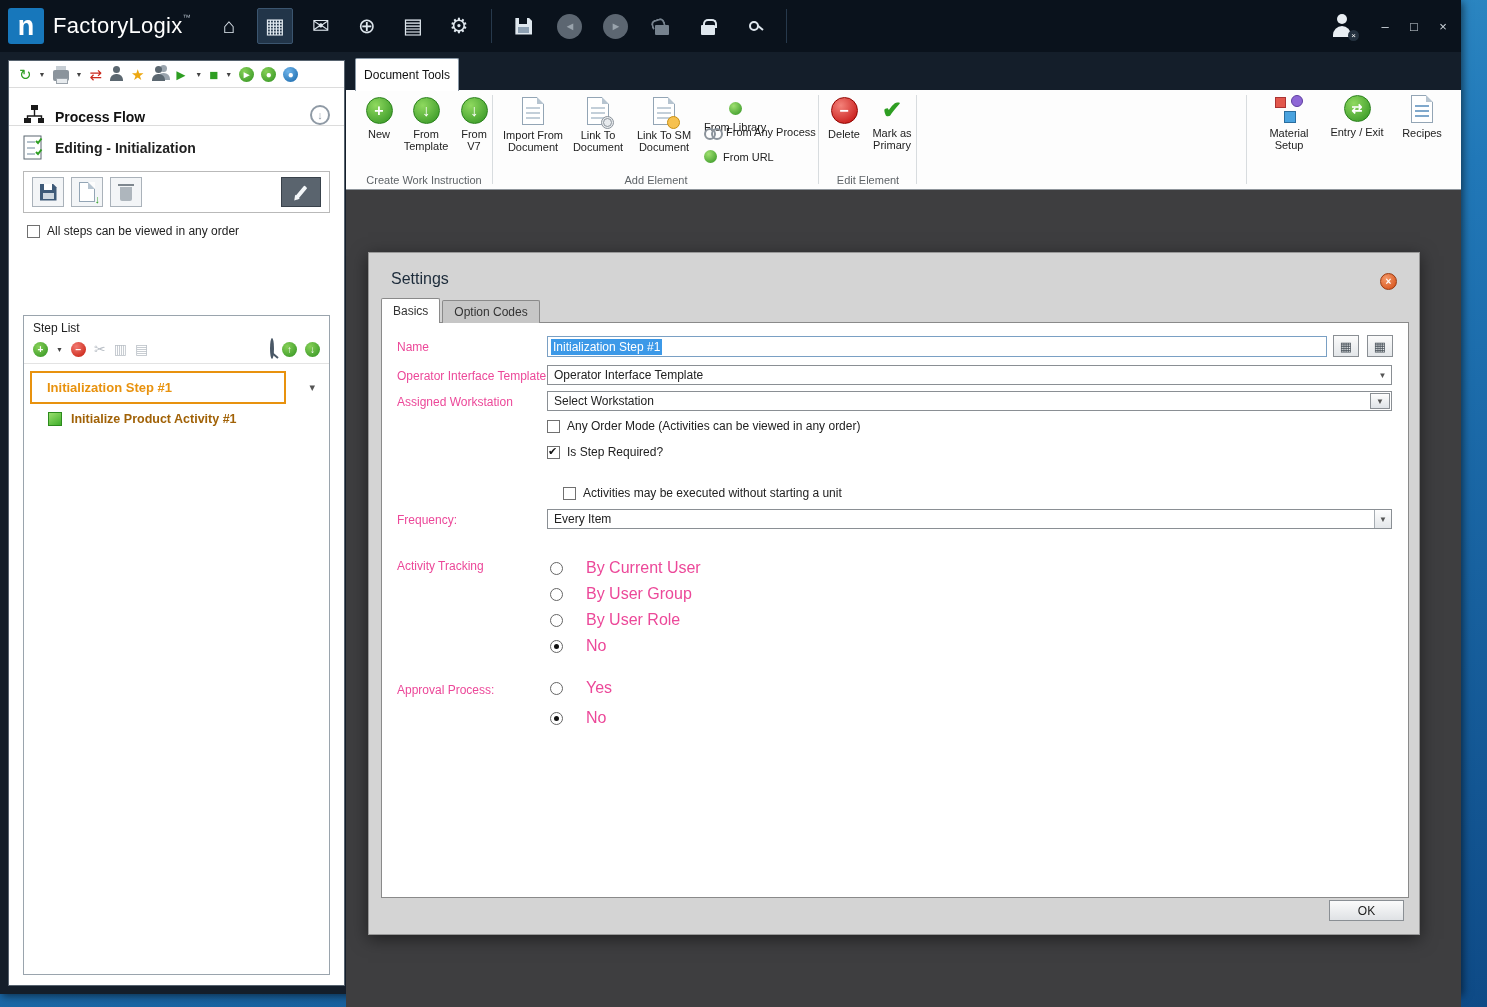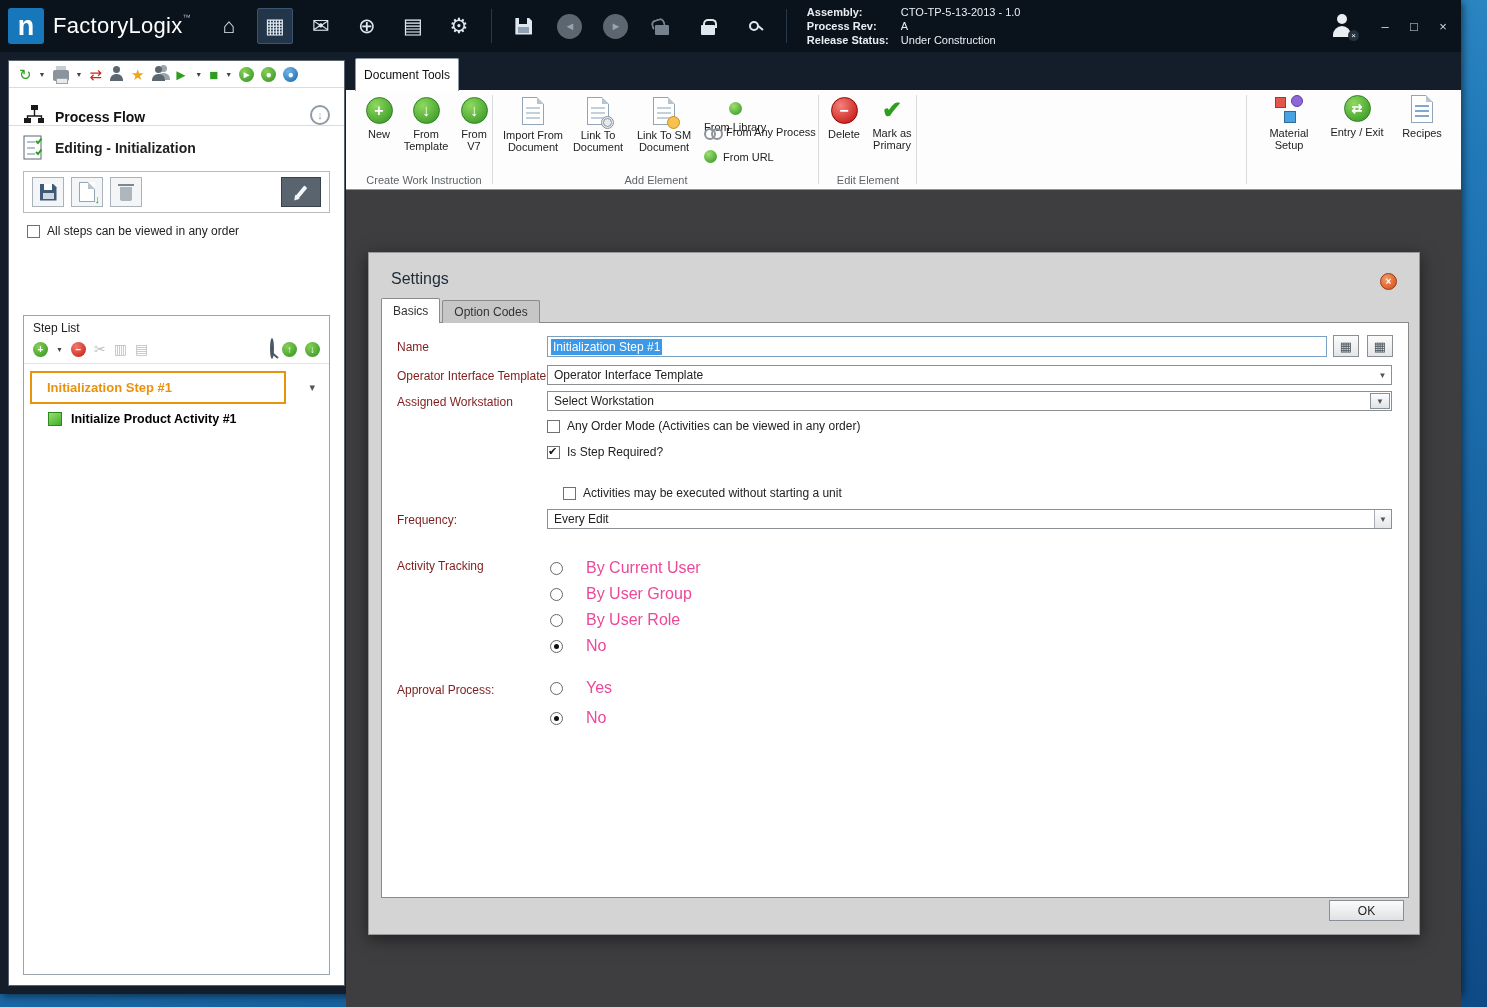--- a/index.html
+++ b/index.html
@@ -88,21 +88,21 @@
   .cbox{width:13px;height:13px;border:1px solid #707070;background:#fff;position:relative;flex:none;}
 
   .steplist{position:absolute;left:14px;top:254px;right:14px;bottom:10px;border:1px solid #9aa4ad;}
   .sl-title{font-size:12px;padding:5px 9px 2px;color:#222;}
   .sl-toolbar{display:flex;align-items:center;gap:8px;padding:3px 9px 5px;border-bottom:1px solid #e3e3e3;}
   .gray-glyph{color:#b9bfc6;font-size:14px;line-height:1;}
   .sl-spacer{flex:1;}
   .step-row{display:flex;align-items:center;margin:7px 6px 0;}
   .step-box{border:2px solid #e8920e;background:#fff;width:256px;height:33px;display:flex;align-items:center;padding:0 15px;color:#e8920e;font-weight:bold;font-size:13px;}
   .step-chev{margin-left:auto;margin-right:8px;color:#555;font-size:11px;}
-  .activity{display:flex;align-items:center;gap:9px;padding:8px 0 0 24px;font-weight:bold;font-size:12.5px;color:#000000;}
+  .activity{display:flex;align-items:center;gap:9px;padding:8px 0 0 24px;font-weight:bold;font-size:12.5px;color:#a16207;}
   .cube{width:14px;height:14px;background:linear-gradient(145deg,#9adf6e,#3fae2a);border:1px solid #2c8a1d;flex:none;}
 
   
   .right-area{position:absolute;left:346px;top:52px;width:1115px;height:942px;background:#141e2a;}
   .doc-tab{position:absolute;left:9px;top:6px;width:104px;height:33px;background:#fff;border:1px solid #8a98a6;border-bottom:none;display:flex;align-items:center;justify-content:center;font-size:12px;color:#111;border-radius:2px 2px 0 0;z-index:2;}
   .ribbon{position:absolute;left:0;top:38px;width:100%;height:100px;background:#fdfdfd;border-bottom:1px solid #8f959b;}
   .rgroup{position:absolute;top:0;height:100%;}
   .glabel{position:absolute;bottom:3px;left:0;right:0;text-align:center;font-size:11px;color:#5f6468;}
   .rsep{position:absolute;top:5px;bottom:5px;width:1px;background:#d8dcdf;}
   .ritem{position:absolute;top:7px;display:flex;flex-direction:column;align-items:center;gap:4px;}
@@ -130,21 +130,21 @@
 
   
   .canvas{position:absolute;left:0;top:138px;width:100%;height:908px;background:#3e3e40;}
   .dialog{position:absolute;left:22px;top:62px;width:1052px;height:683px;background:#d4d4d4;border:1px solid #989898;box-shadow:0 4px 16px rgba(0,0,0,.5);}
   .dlg-title{position:absolute;left:22px;top:17px;font-size:16px;color:#1c2b3a;font-weight:500;}
   .dlg-close{position:absolute;right:22px;top:20px;width:17px;height:17px;border-radius:50%;background:radial-gradient(circle at 35% 30%,#f59a6a,#d24a12);border:1px solid #9a3a10;color:#fff;font-size:10px;font-weight:bold;display:flex;align-items:center;justify-content:center;}
   .dlg-tabs{position:absolute;left:12px;top:45px;height:25px;display:flex;align-items:flex-end;z-index:3;}
   .dtab{height:23px;padding:0 11px;font-size:12px;display:flex;align-items:center;border:1px solid #8a8a8a;border-bottom:none;background:#c6c6c6;color:#333;margin-right:2px;border-radius:2px 2px 0 0;}
   .dtab.active{background:#fff;height:25px;}
   .dlg-panel{position:absolute;left:12px;top:69px;width:1028px;height:576px;background:#fff;border:1px solid #8a8a8a;}
-  .flabel{position:absolute;font-size:12px;color:#7f1d1d;white-space:nowrap;}
+  .flabel{position:absolute;font-size:12px;color:#ec4899;white-space:nowrap;}
   .tinput{position:absolute;background:#fff;border:1px solid #7aa0c4;font-size:12px;display:flex;align-items:center;padding:0 3px;height:21px;}
   .tinput .selected{background:#3c99e8;color:#fff;padding:1px 2px;}
   .kbtn{position:absolute;width:26px;height:22px;border:1px solid #8a8f94;background:linear-gradient(#fbfbfb,#e3e6e9);display:flex;align-items:center;justify-content:center;font-size:13px;color:#49525a;}
   .combo{position:absolute;background:#fff;border:1px solid #8a8f94;font-size:12px;display:flex;align-items:center;padding:0 6px;height:20px;color:#222;}
   .combo .arr{position:absolute;right:0;top:0;bottom:0;width:17px;display:flex;align-items:center;justify-content:center;font-size:8px;color:#555;}
   .combo.boxed .arr{border-left:1px solid #a7adb3;background:linear-gradient(#fdfdfd,#e4e7ea);}
   .combo.btn-arr .arr{border:1px solid #8a8f94;background:linear-gradient(#fdfdfd,#dfe3e7);width:20px;right:1px;top:1px;bottom:1px;}
   .dcb{position:absolute;display:flex;align-items:center;gap:7px;font-size:12px;color:#222;white-space:nowrap;}
   .dcb .box{width:13px;height:13px;border:1px solid #707070;background:#fff;position:relative;flex:none;}
   .dcb.checked .box::after{content:"✔";position:absolute;left:0;top:-2px;font-size:11px;color:#111;}
@@ -202,34 +202,20 @@
         </div>
       <div class="tb-icon">
           <span class="lock"></span>
         </div>
       <div class="tb-icon">
           <span class="mag"></span>
         </div>
       <div class="tb-sep"></div>
     </div>
 
-    <div class="asm">
-      <div class="row">
-          <span class="lbl">Assembly:</span>
-          <span class="val">CTO-TP-5-13-2013 - 1.0</span>
-        </div>
-      <div class="row">
-          <span class="lbl">Process Rev:</span>
-          <span class="val">A</span>
-        </div>
-      <div class="row">
-          <span class="lbl">Release Status:</span>
-          <span class="val">Under Construction</span>
-        </div>
-    </div>
 
     <div class="tb-right">
       <div class="person">
           <span class="badge">×</span>
         </div>
       <div class="winbtn">–</div>
       <div class="winbtn">□</div>
       <div class="winbtn">×</div>
     </div>
   </div>
@@ -490,21 +476,21 @@
             <span class="box"></span>
             <span>Is Step Required?</span>
           </div>
           <div class="dcb" style="left:165px;top:163px;padding-left:16px;">
             <span class="box"></span>
             <span>Activities may be executed without starting a unit</span>
           </div>
 
           <div class="flabel" style="left:15px;top:190px;">Frequency:</div>
           <div class="combo boxed" style="left:165px;top:186px;width:845px;">
-            <span>Every Edit</span>
+            <span>Every Item</span>
             <span class="arr">▼</span>
           </div>
 
           <div class="flabel" style="left:15px;top:236px;">Activity Tracking</div>
           <div class="drb" style="left:168px;top:236px;">
             <span class="dot"></span>
             <span>By Current User</span>
           </div>
           <div class="drb" style="left:168px;top:262px;">
             <span class="dot"></span>

